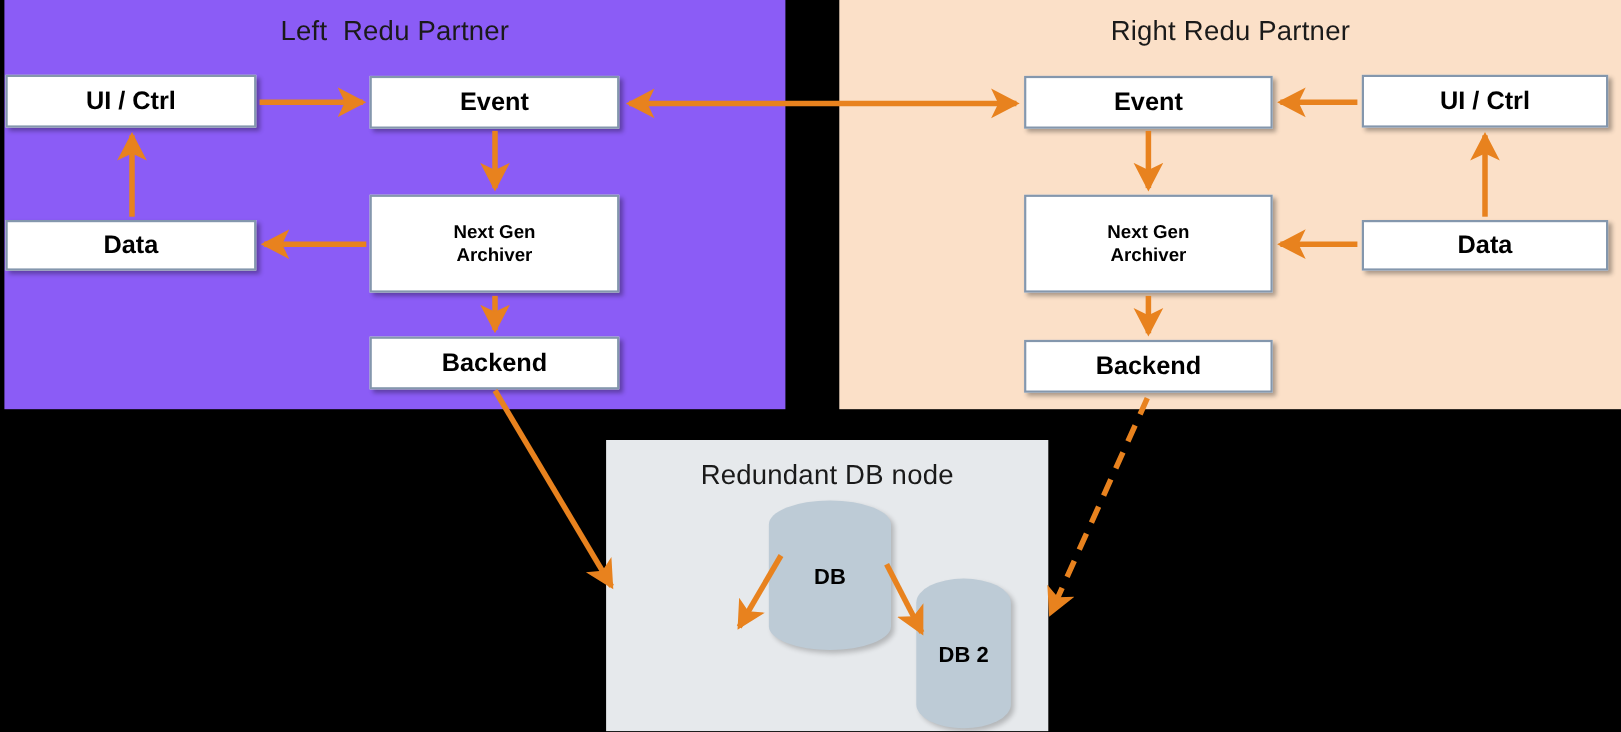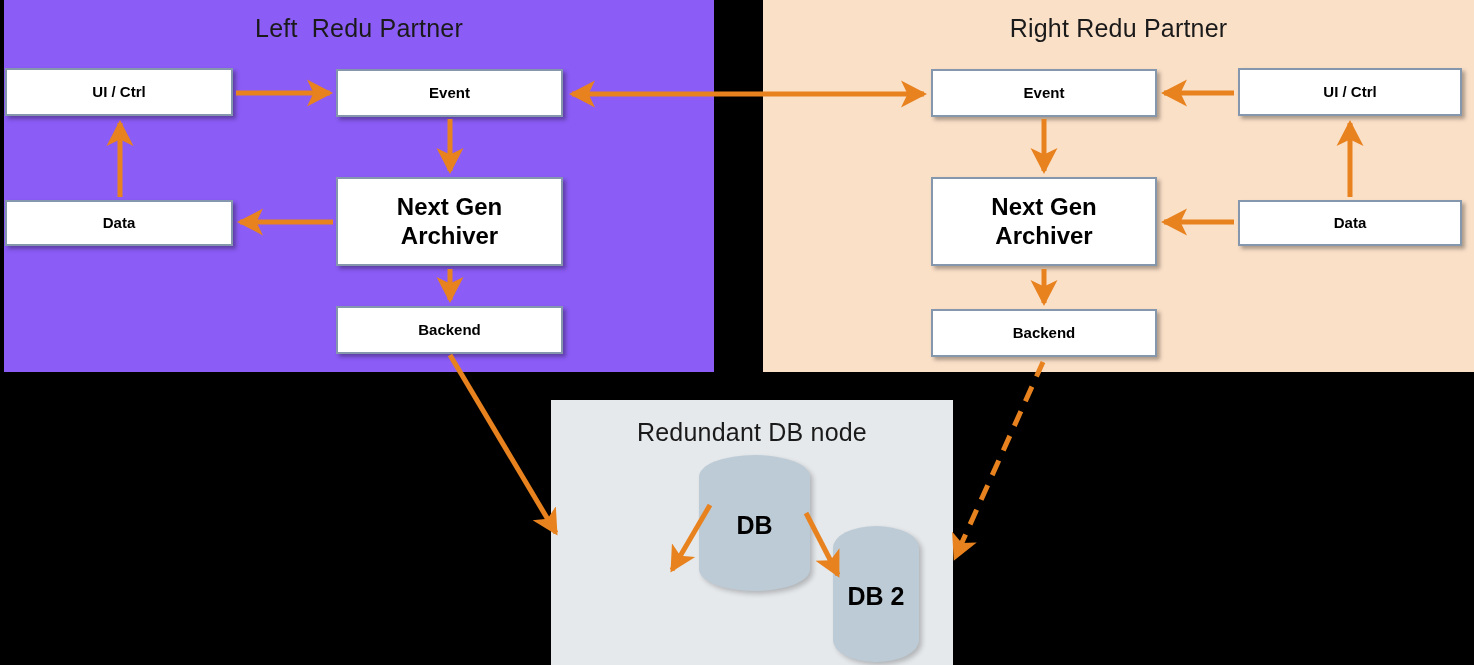--- a/index.html
+++ b/index.html
@@ -64,37 +64,37 @@
     box-sizing: border-box;
     background: #ffffff;
     border: 2px solid #8497ad;
     box-shadow: 3px 3px 4px rgba(0,0,0,0.32);
     display: flex;
     align-items: center;
     justify-content: center;
     text-align: center;
     color: #000000;
     font-weight: bold;
-    font-size: 15px;
+    font-size: 23px;
     line-height: 1.18;
     z-index: 4;
   }
-  .node.two-line { font-size: 24px; }
+  .node.two-line { font-size: 17px; }
 
   
   .cyl {
     position: absolute;
     background: #bdcbd6;
     border-radius: 50% / 16%;
     display: flex;
     align-items: center;
     justify-content: center;
     color: #000000;
     font-weight: bold;
-    font-size: 25px;
+    font-size: 20px;
     box-shadow: 3px 3px 5px rgba(0,0,0,0.22);
     z-index: 3;
   }
   .cyl span { position: relative; top: 2px; }
 
   
   #arrows {
     position: absolute;
     left: 0; top: 0;
     width: 1474px;

